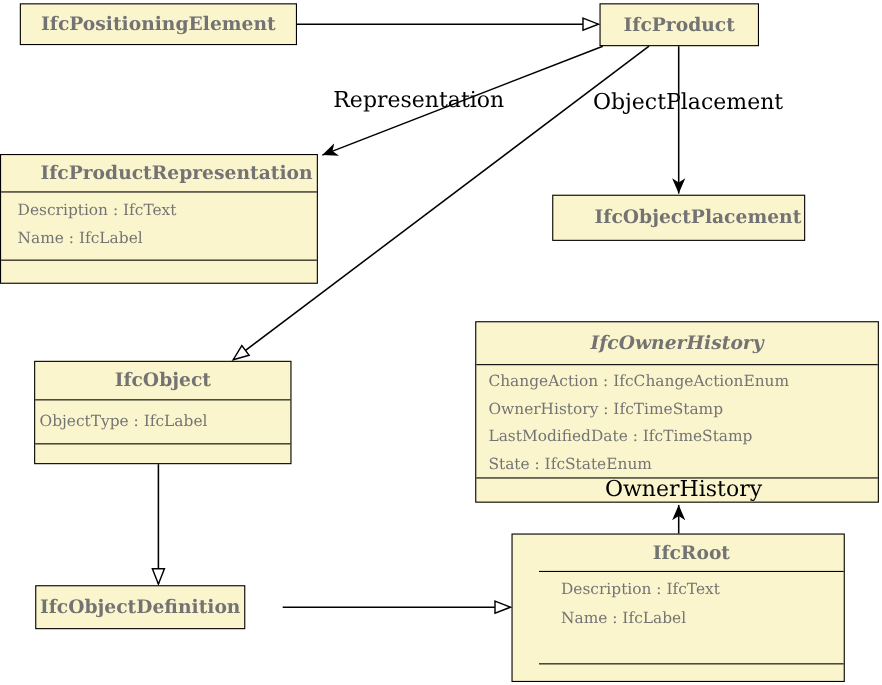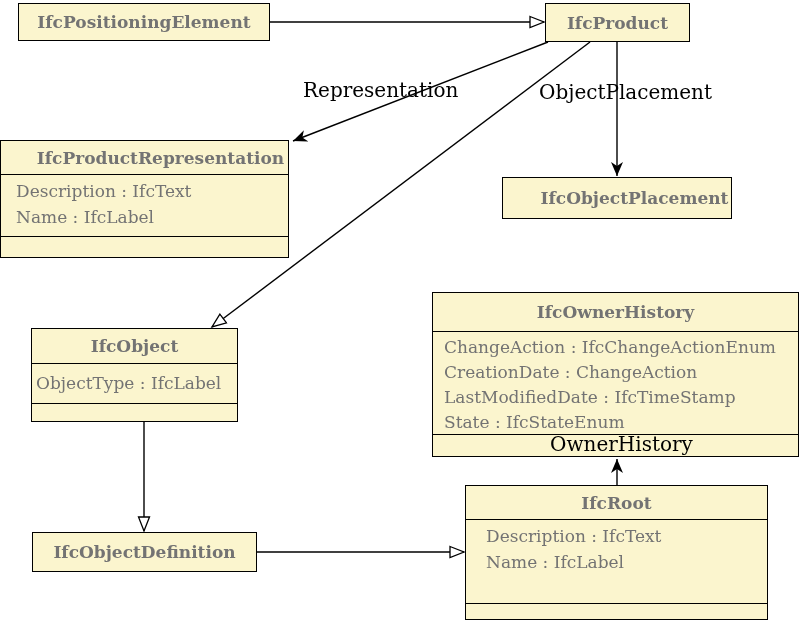--- a/index.html
+++ b/index.html
@@ -27,21 +27,21 @@
     display: flex;
     align-items: center;
     justify-content: center;
     font-weight: bold;
     font-size: 17px;
     white-space: nowrap;
   }
   .compartment-attrs {
     border-top: 1px solid #000000;
     padding: 3px 4px 0 15px;
-    font-size: 17px;
+    font-size: 14px;
     box-sizing: border-box;
   }
   .attr-line {
     white-space: nowrap;
   }
   .compartment-empty {
     border-top: 1px solid #000000;
     flex: 1;
   }
   .edge-label {
@@ -81,43 +81,43 @@
       <div class="attr-line" style="line-height:26px;">Name : IfcLabel</div>
     </div>
     <div class="compartment-empty"></div>
   </div>
 
   <div class="class-box" style="left:502px; top:177px; width:230px; height:42px;padding-left:35px;">
     <div class="compartment-title" style="flex:1;">IfcObjectPlacement</div>
   </div>
 
   <div class="class-box" style="left:432px; top:292px; width:367px; height:165px;">
-    <div class="compartment-title" style="height:38px;">IfcOwnerHistory</div>
+    <div class="compartment-title" style="height:38px;font-style:italic;">IfcOwnerHistory</div>
     <div class="compartment-attrs" style="height:103px; padding-left:11px;">
       <div class="attr-line" style="line-height:25px;">ChangeAction : IfcChangeActionEnum</div>
-      <div class="attr-line" style="line-height:25px;">CreationDate : ChangeAction</div>
+      <div class="attr-line" style="line-height:25px;">OwnerHistory : IfcTimeStamp</div>
       <div class="attr-line" style="line-height:25px;">LastModifiedDate : IfcTimeStamp</div>
       <div class="attr-line" style="line-height:25px;">State : IfcStateEnum</div>
     </div>
     <div class="compartment-empty"></div>
   </div>
 
-  <div class="class-box" style="left:31px; top:328px; width:207px; height:94px;">
+  <div class="class-box" style="left:31px; top:328px; width:234px; height:94px;">
     <div class="compartment-title" style="height:34px;">IfcObject</div>
     <div class="compartment-attrs" style="height:40px; padding-left:4px;">
       <div class="attr-line" style="line-height:33px;">ObjectType : IfcLabel</div>
     </div>
     <div class="compartment-empty"></div>
   </div>
 
-  <div class="class-box" style="left:32px; top:532px; width:225px; height:40px;">
+  <div class="class-box" style="left:32px; top:532px; width:191px; height:40px;">
     <div class="compartment-title" style="flex:1;">IfcObjectDefinition</div>
   </div>
 
-  <div class="class-box" style="left:465px; top:485px; width:303px; height:135px;">
+  <div class="class-box" style="left:465px; top:485px; width:303px; height:135px;padding-left:24px;">
     <div class="compartment-title" style="height:33px;">IfcRoot</div>
     <div class="compartment-attrs" style="height:84px; padding-left:20px;">
       <div class="attr-line" style="line-height:26px;">Description : IfcText</div>
       <div class="attr-line" style="line-height:26px;">Name : IfcLabel</div>
     </div>
     <div class="compartment-empty"></div>
   </div>
 
   <div class="edge-label" style="left:550px; top:433px; width:134px; height:22px; line-height:22px; text-align:center;">OwnerHistory</div>
 

